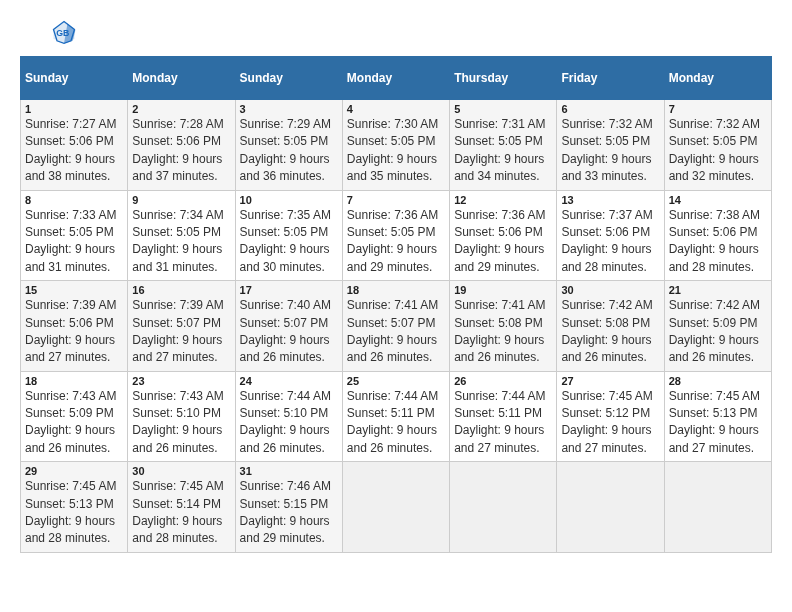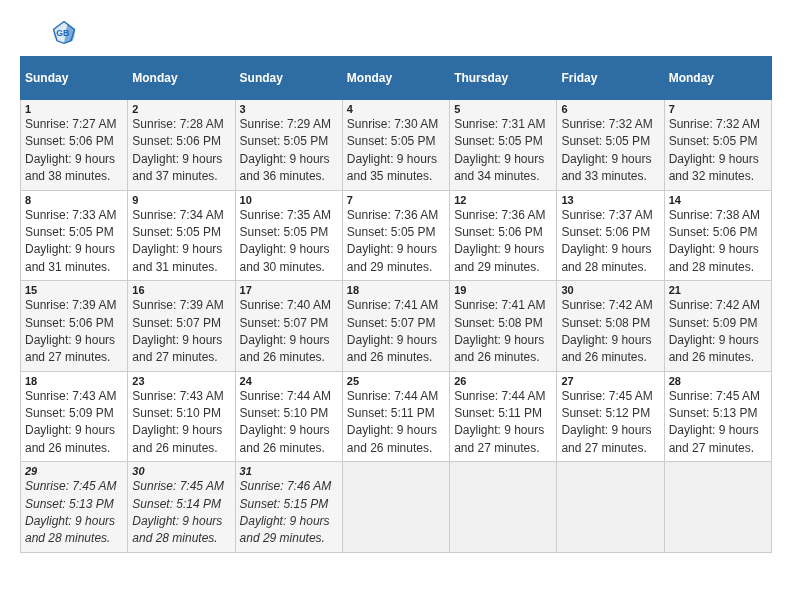--- a/index.html
+++ b/index.html
@@ -90,21 +90,20 @@
     .day-info {
       font-size: 12px;
       line-height: 1.45;
       color: #333;
     }
     td.empty {
       background: #f0f0f0 !important;
     }
     tbody tr:last-child td {
       height: 62px;
-      font-style: italic;
     }
   </style>
 </head>
 <body>
 
 <div class="page">
   <div class="header">
     <div class="logo">
       <svg class="logo-icon" viewBox="0 0 32 32">
         <polygon points="16,4 28,12 28,24 16,28 4,24 4,12" fill="#1a6abf" opacity="0.15"></polygon>

